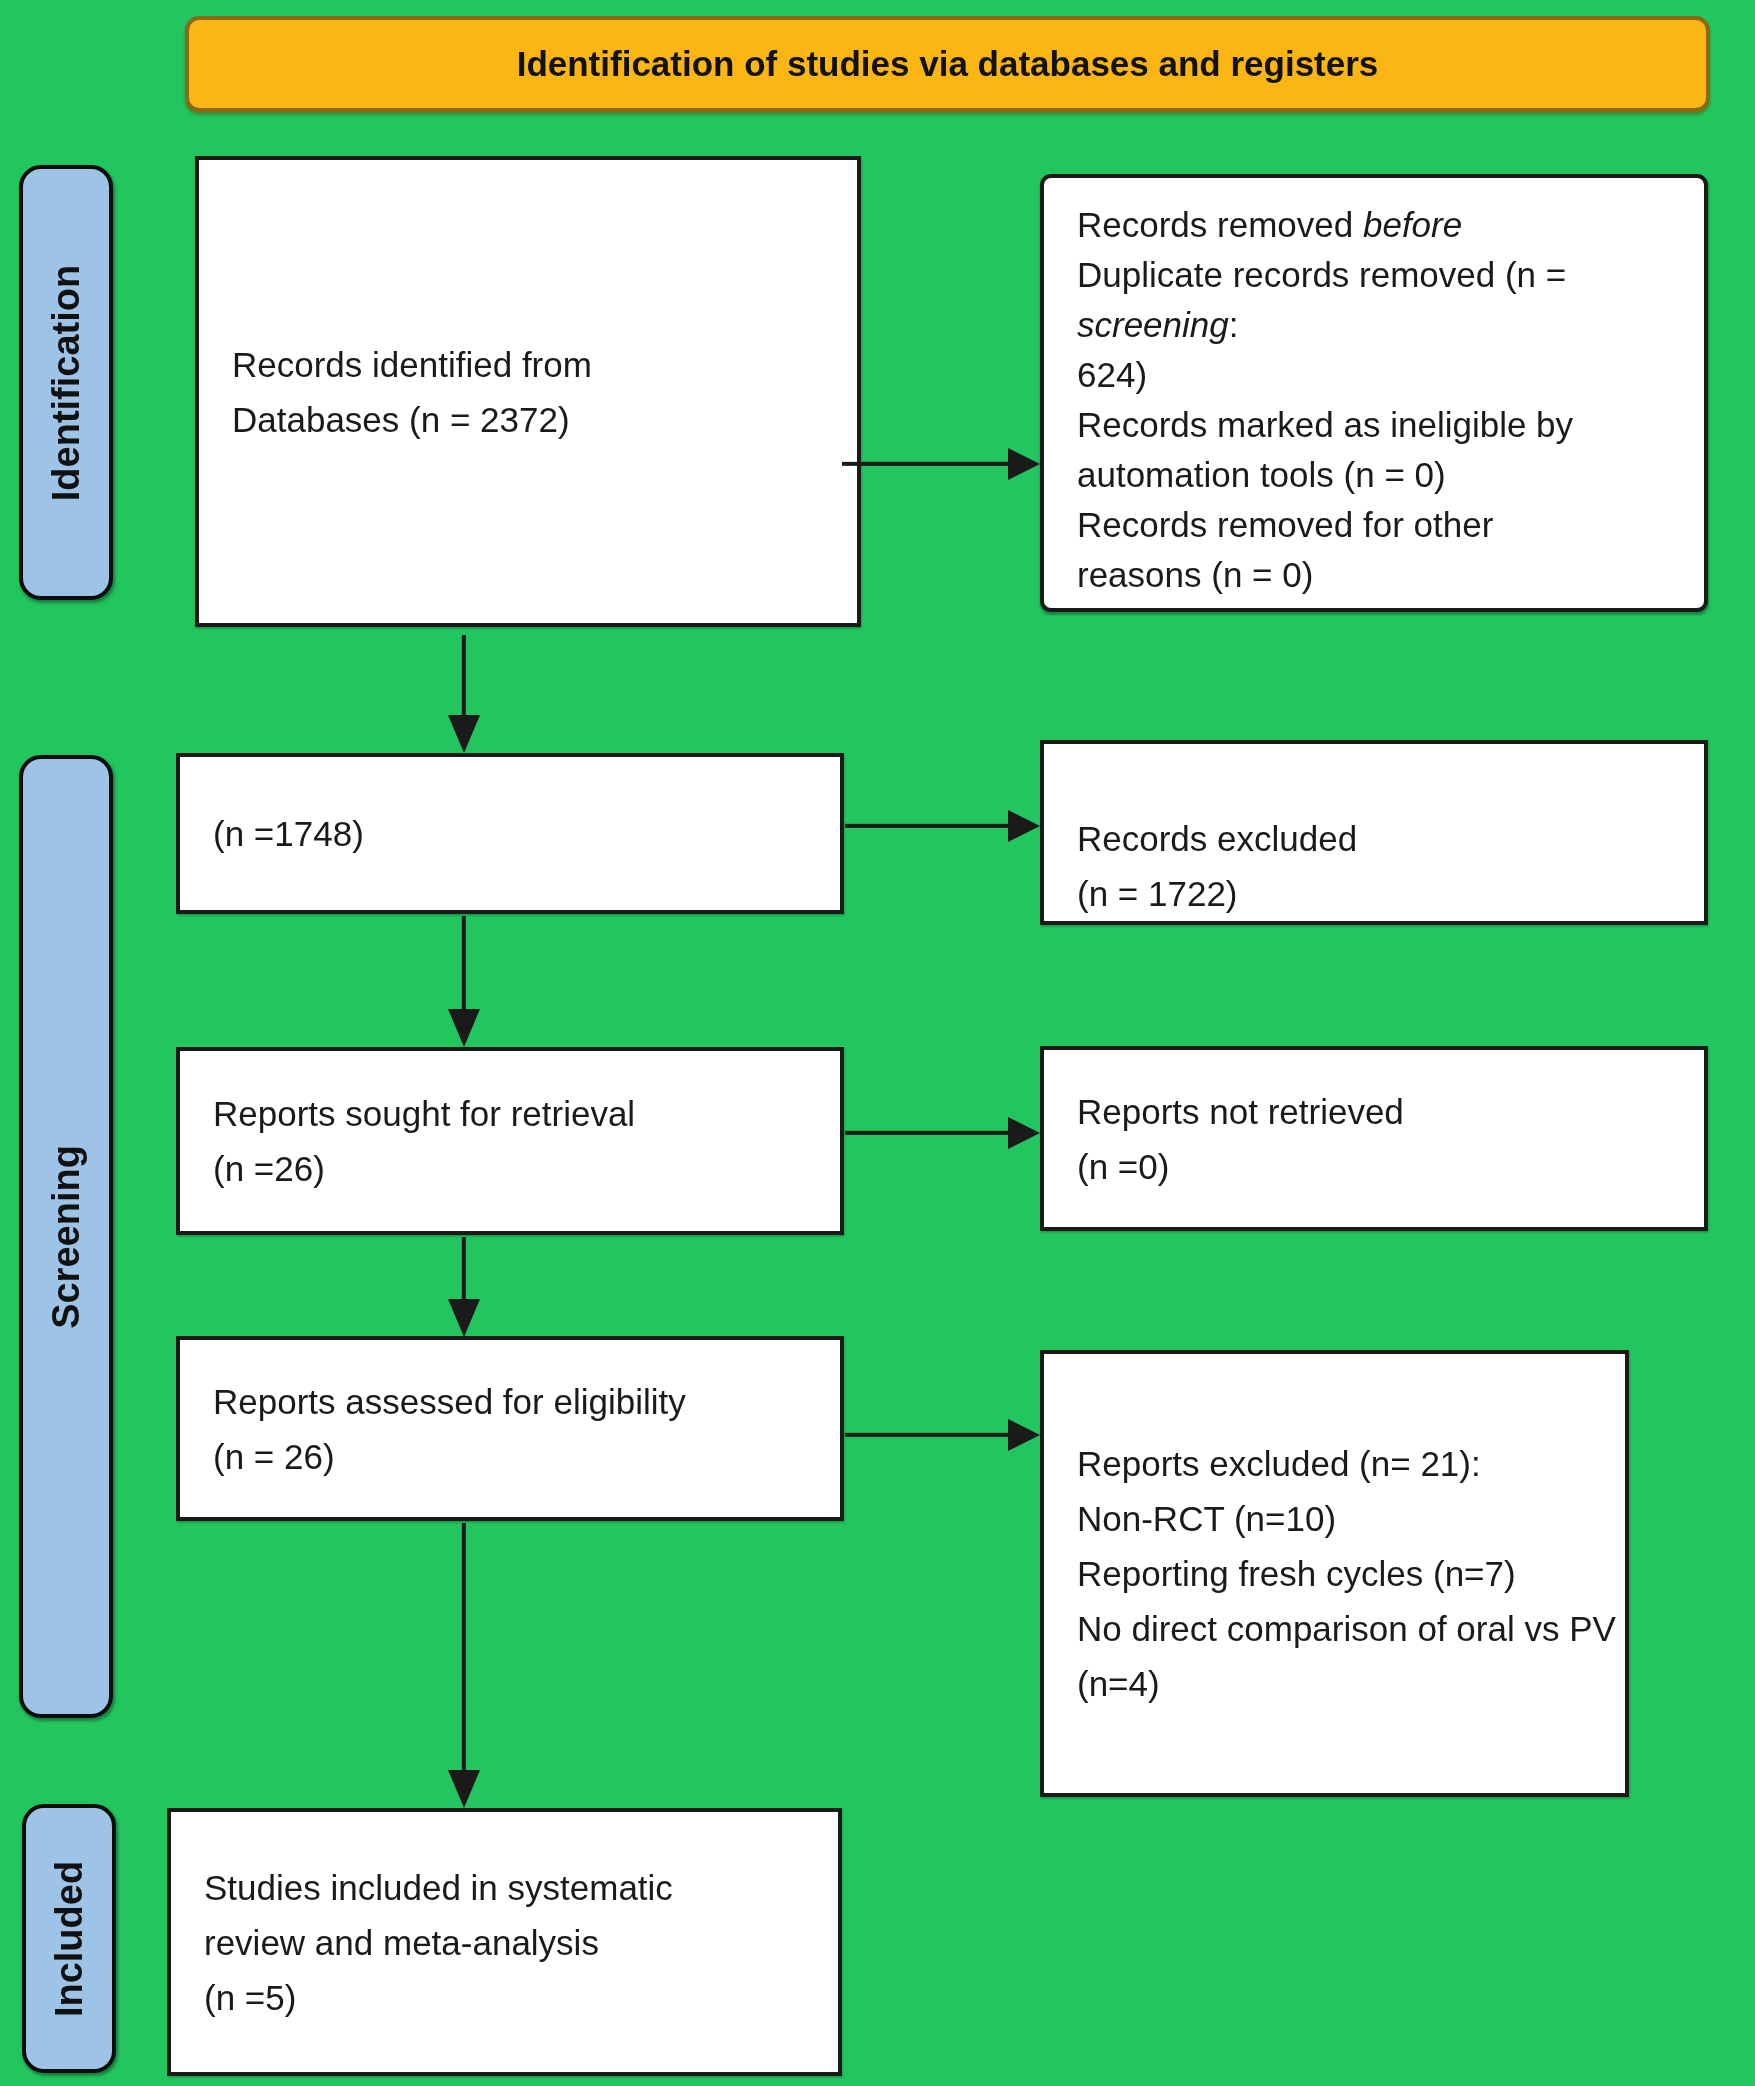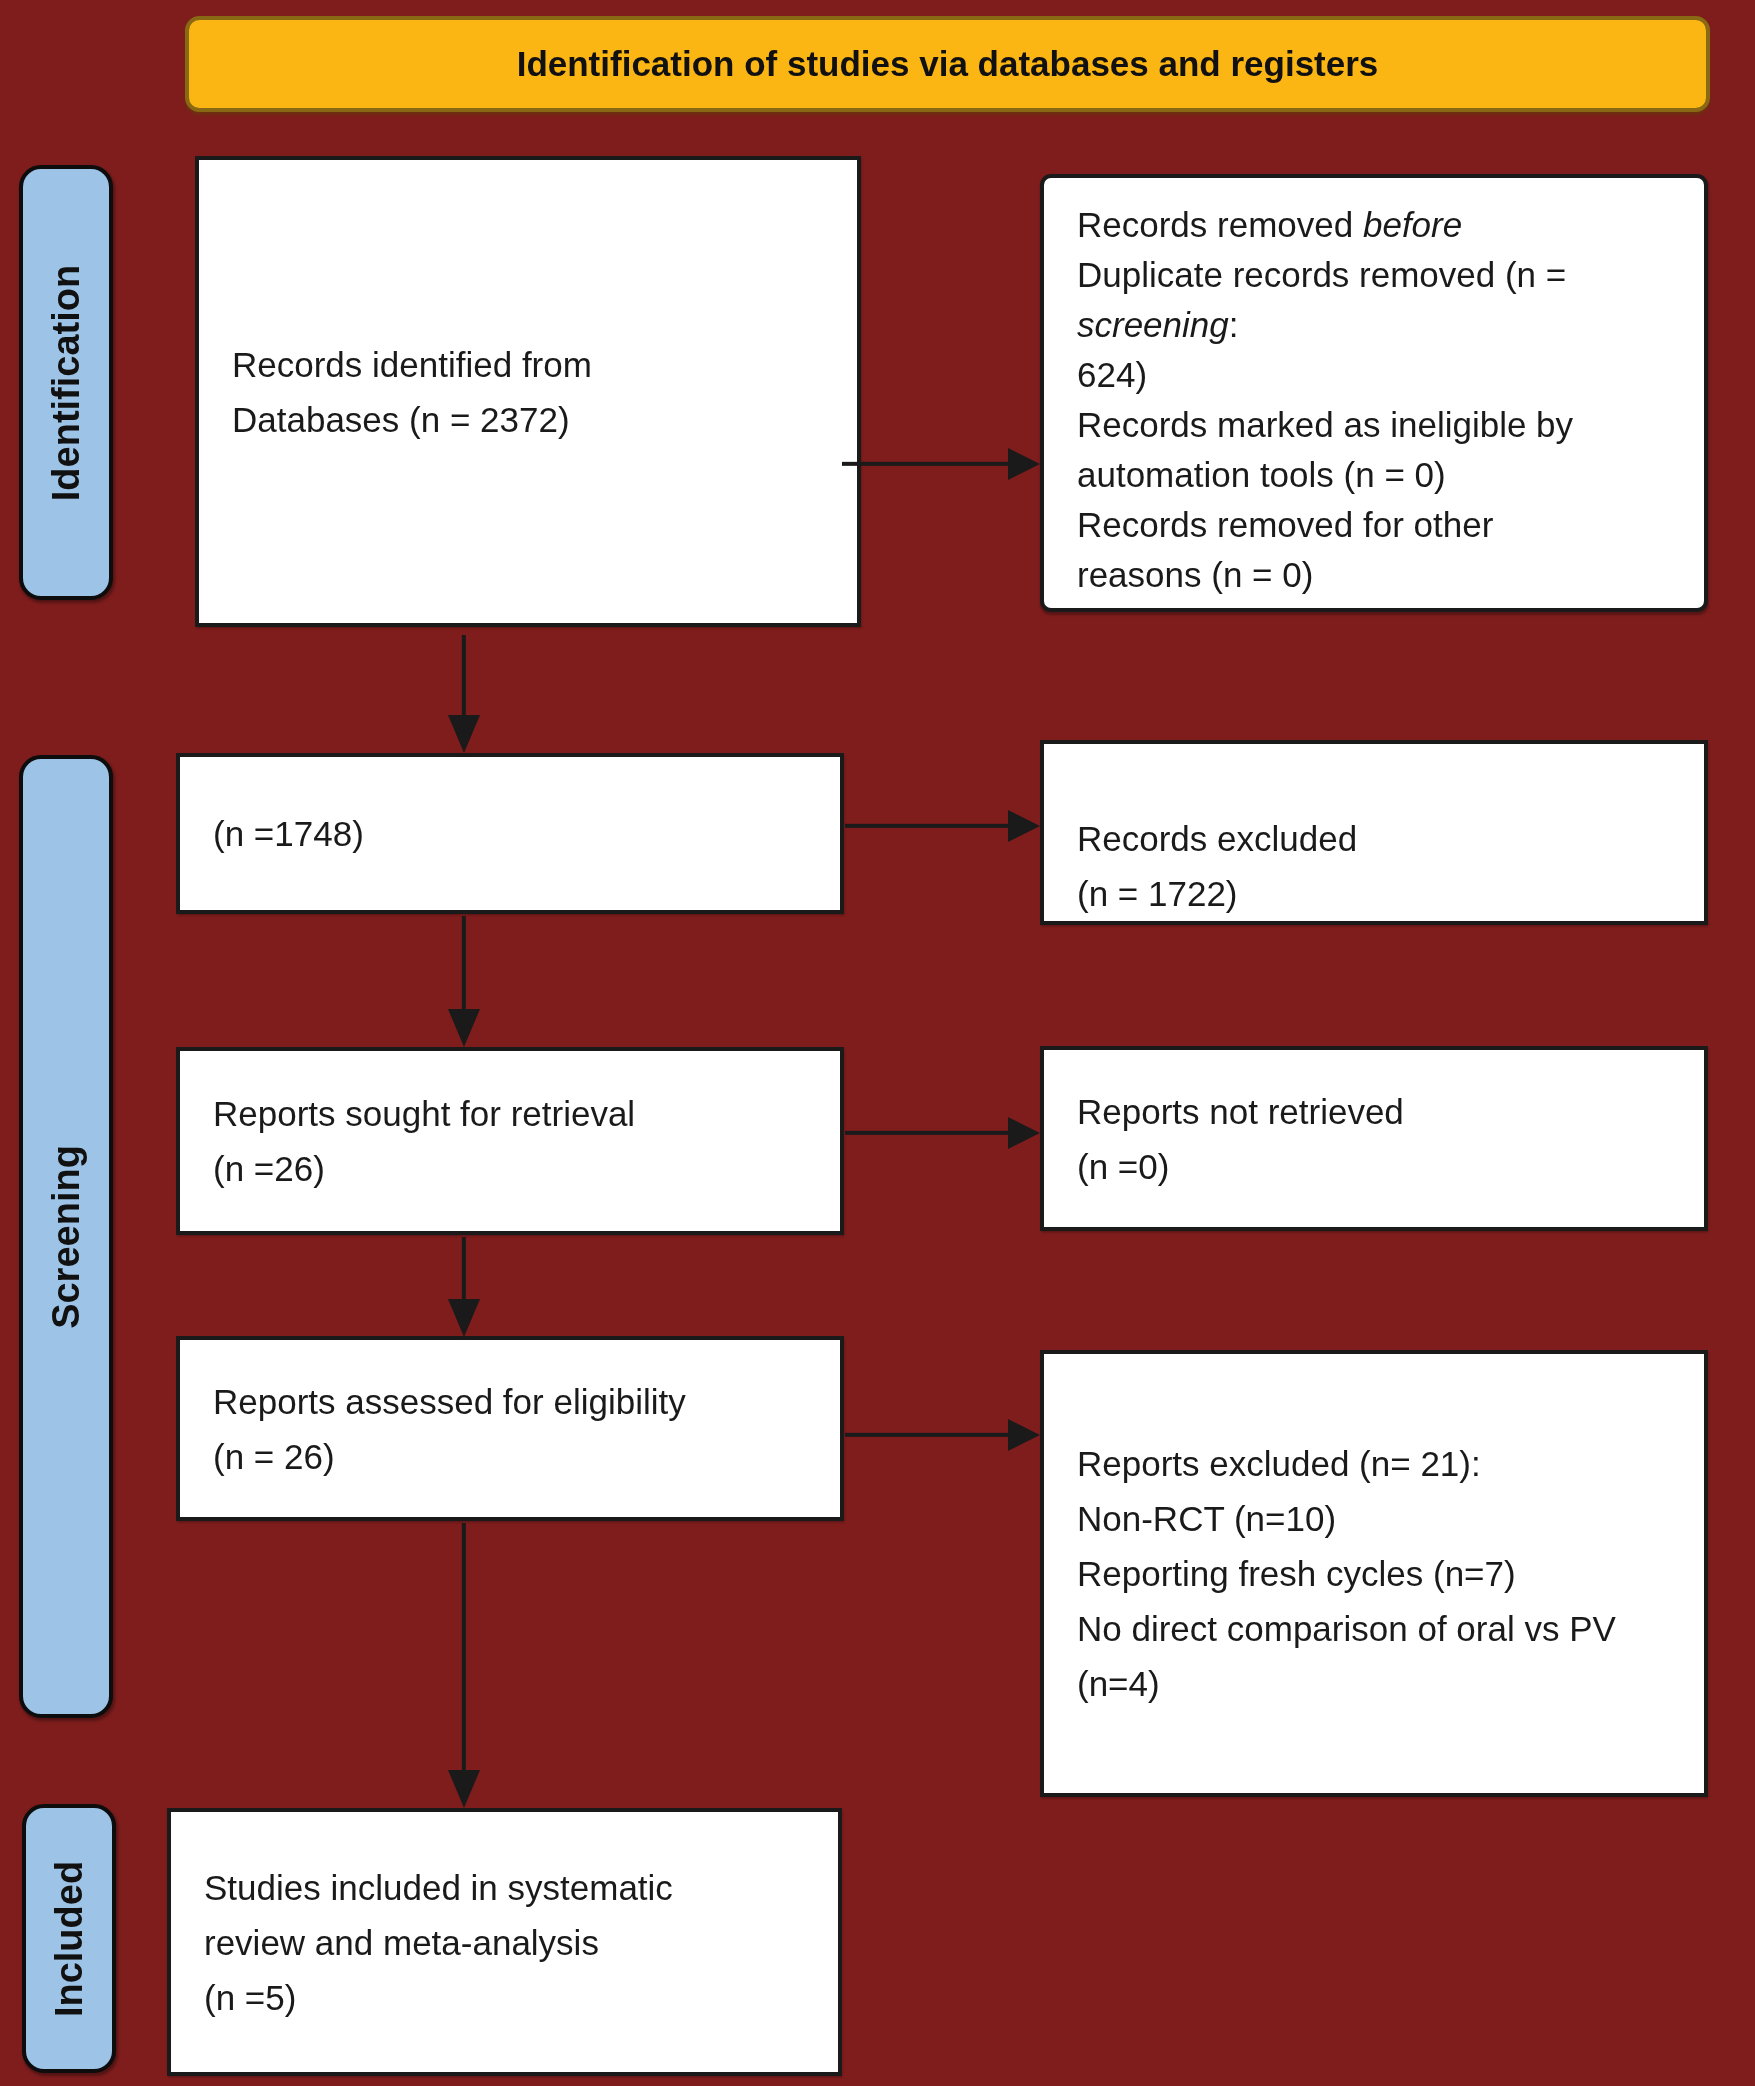--- a/index.html
+++ b/index.html
@@ -1,20 +1,20 @@
 <!DOCTYPE html>
 <html style="font-size:11.6px"><head>
 <meta charset="utf-8">
 <style>
   html, body { margin: 0; padding: 0; background: #ffffff; }
   .canvas {
     position: relative;
     width: 1756px;
     height: 2087px;
-    background: #7f1d1d;
+    background: #22c55e;
     font-family: "Liberation Sans", sans-serif;
     color: var(--text-color, #1a1a1a);
     overflow: hidden;
   }
 
   
   .header-banner {
     position: absolute;
     left: 185px; top: 16px; width: 1525px; height: 96px;
     background: var(--header-fill, #FCB614);
@@ -142,21 +142,21 @@
   <div class="flowbox" style="left:1040px; top:1046px; width:668px; height:185px;">
     <div class="line">Reports not retrieved</div>
     <div class="line">(n =0)</div>
   </div>
 
   <div class="flowbox" style="left:176px; top:1336px; width:668px; height:185px;">
     <div class="line">Reports assessed for eligibility</div>
     <div class="line">(n = 26)</div>
   </div>
 
-  <div class="flowbox" style="left:1040px; top:1350px; width:668px; height:447px;">
+  <div class="flowbox" style="left:1040px; top:1350px; width:589px; height:447px;">
     <div class="line">Reports excluded (n= 21):</div>
     <div class="line">Non-RCT (n=10)</div>
     <div class="line">Reporting fresh cycles (n=7)</div>
     <div class="line">No direct comparison of oral vs PV</div>
     <div class="line">(n=4)</div>
   </div>
 
   <div class="flowbox" style="left:167px; top:1808px; width:675px; height:268px;">
     <div class="line">Studies included in systematic</div>
     <div class="line">review and meta-analysis</div>

